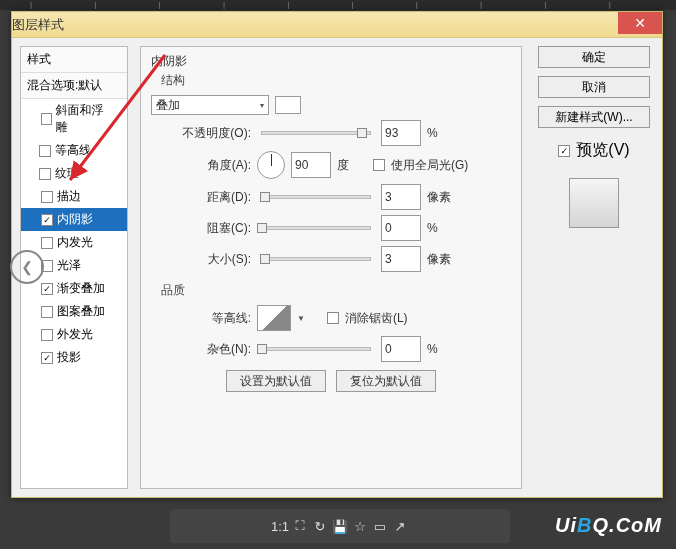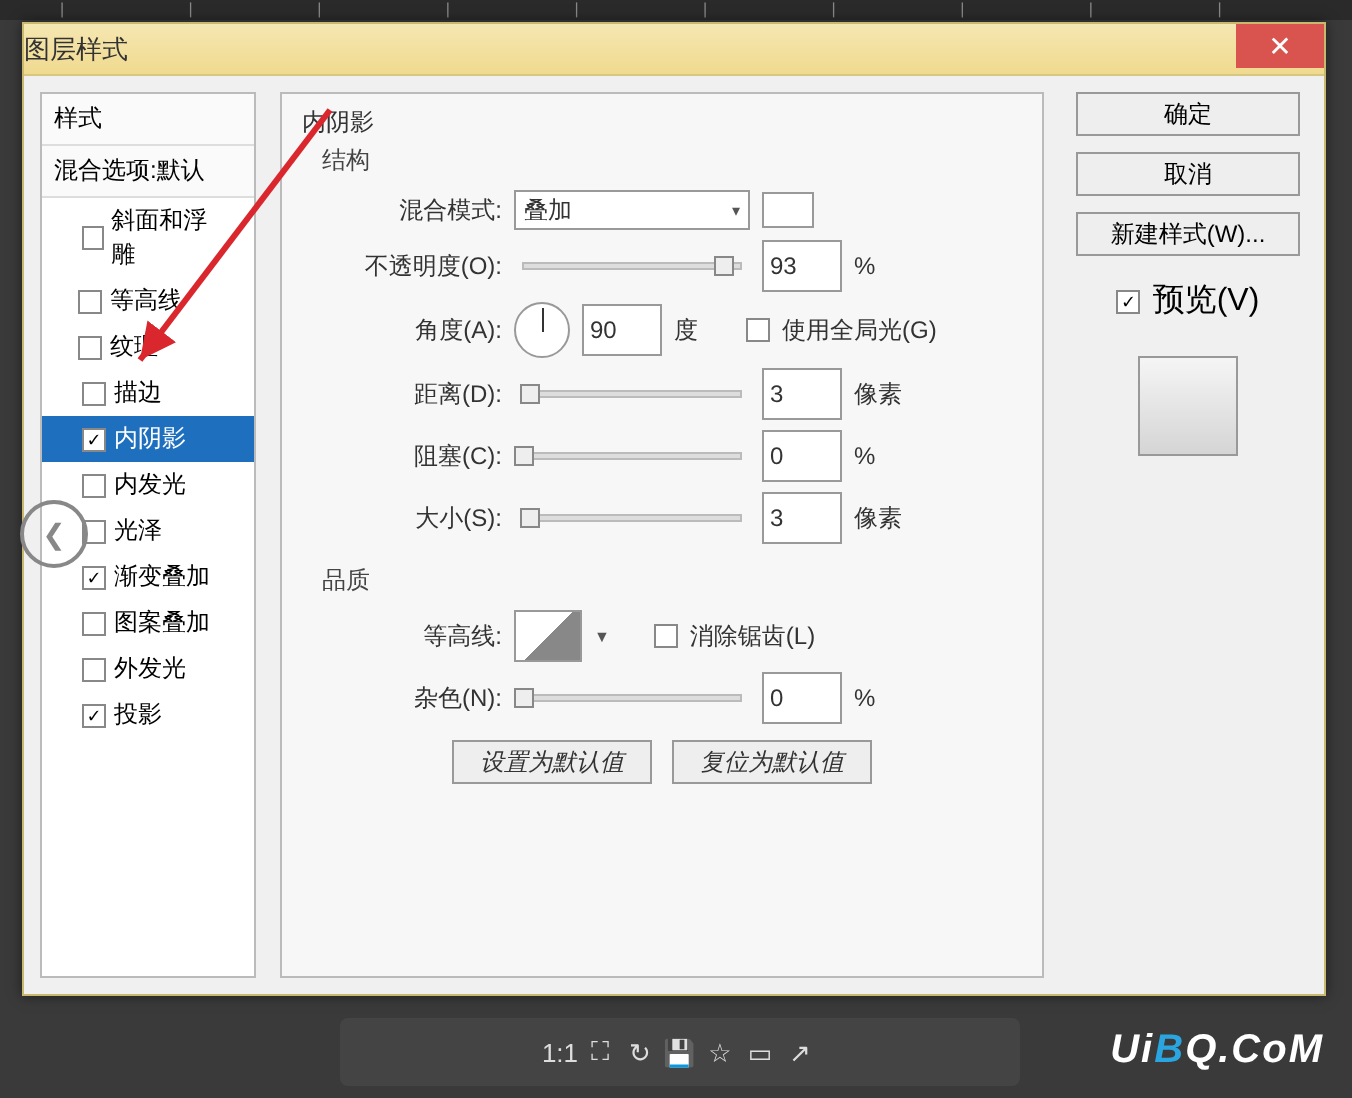--- a/index.html
+++ b/index.html
@@ -25,21 +25,21 @@
   .select { flex: 0 0 118px; height: 20px; border: 1px solid #999; background: #fff; font-size: 12px; padding: 1px 4px; display: flex; align-items: center; justify-content: space-between; }
   .select .caret { font-size: 8px; color: #555; }
   .swatch { width: 26px; height: 18px; border: 1px solid #999; background: #fff; }
   .slider { flex: 0 0 110px; height: 4px; background: #ddd; border: 1px solid #bbb; position: relative; margin: 0 4px; }
   .thumb { position: absolute; top: -4px; width: 10px; height: 10px; background: #eee; border: 1px solid #888; transform: translateX(-50%); }
   .numfield { width: 40px; height: 18px; border: 1px solid #999; background: #fff; font-size: 12px; padding: 12px 3px; display: flex; align-items: center; }
   .unit { width: 30px; font-size: 12px; }
   .angle-dial { width: 28px; height: 28px; border: 1px solid #999; border-radius: 50%; background: #fff; position: relative; }
   .angle-dial::after { content: ""; position: absolute; width: 1px; height: 12px; background: #333; left: 50%; top: 2px; transform-origin: bottom center; transform: rotate(0deg); }
   .contour-swatch { width: 34px; height: 26px; border: 1px solid #999; background: linear-gradient(135deg, #fff 50%, #888 50%); }
-  .btn-row { display: flex; gap: 10px; justify-content: center; margin-top: 8px; font-style: italic; }
+  .btn-row { display: flex; gap: 10px; justify-content: center; margin-top: 8px; }
   .btn { min-width: 100px; height: 22px; border: 1px solid #999; background: #eee; font-size: 12px; display: flex; align-items: center; justify-content: center; cursor: pointer; }
   .right-panel { width: 120px; display: flex; flex-direction: column; gap: 8px; align-items: center; }
   .btn-wide { width: 112px; height: 22px; border: 1px solid #999; background: #eee; font-size: 12px; display: flex; align-items: center; justify-content: center; cursor: pointer; }
   .preview-box { width: 50px; height: 50px; border: 1px solid #999; background: linear-gradient(to bottom, #f5f5f5, #d5d5d5); margin-top: 4px; }
   .arrow-annot { position: absolute; top: 50px; left: 60px; pointer-events: none; }
   .back-circle { position: absolute; left: 10px; top: 250px; width: 34px; height: 34px; border: 2px solid #888; border-radius: 50%; display: flex; align-items: center; justify-content: center; color: #888; font-size: 14px; }
   .bottom-toolbar { position: absolute; left: 170px; bottom: 6px; width: 340px; height: 34px; background: #444; border-radius: 4px; display: flex; align-items: center; justify-content: center; color: #ddd; font-size: 13px; }
   .tb-icon { width: 20px; text-align: center; }
   .logo { position: absolute; right: 14px; bottom: 12px; font-size: 20px; font-weight: bold; font-style: italic; color: #fff; font-family: Georgia, serif; letter-spacing: 1px; }
   .logo .b { color: #2aa5e0; }
@@ -107,21 +107,20 @@
             <span>投影</span>
           </div>
         </div>
     </div>
 
     <div class="mid-panel">
       <div class="fieldset-title">内阴影</div>
       <div class="group-title">结构</div>
 
       <div class="row">
-        <span class="row-label">混合模式:</span>
         <div class="select">
           <span>叠加</span>
           <span class="caret">▾</span>
         </div>
         <div class="swatch"></div>
       </div>
 
       <div class="row">
         <span class="row-label">不透明度(O):</span>
         <div class="slider">

